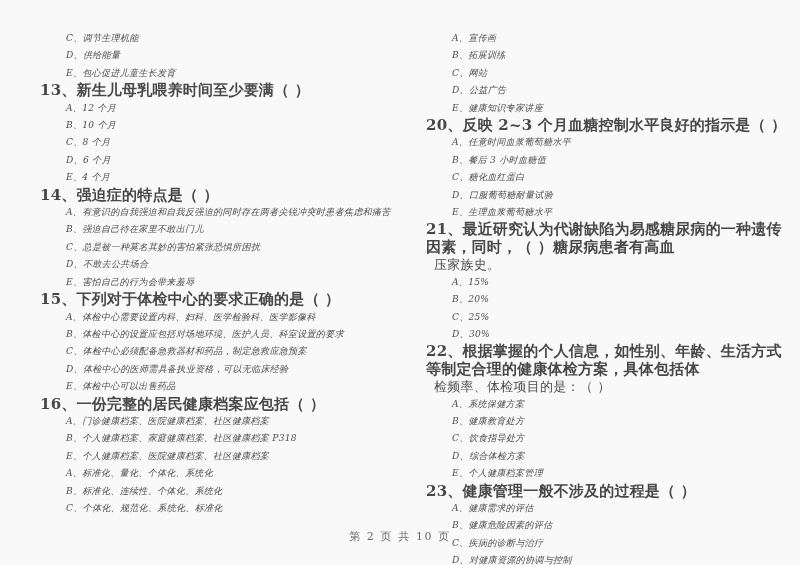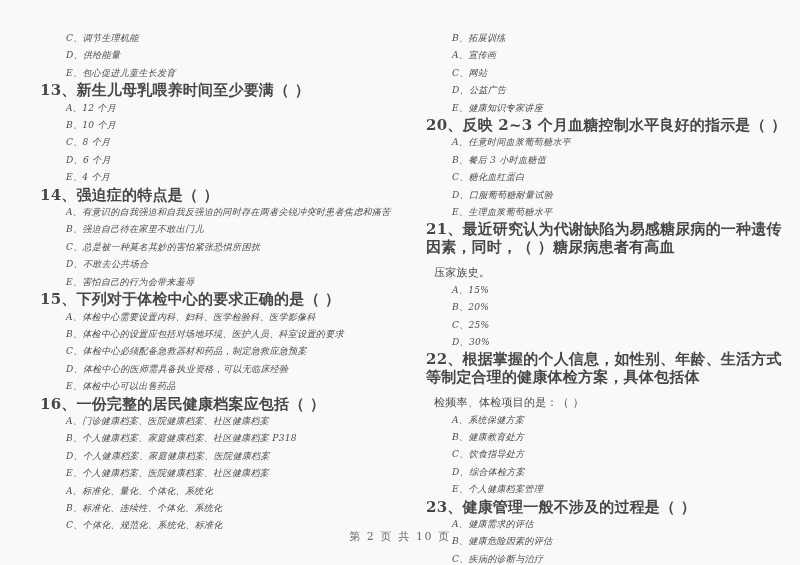--- a/index.html
+++ b/index.html
@@ -50,26 +50,25 @@
   .opt {
     font-size: 9.1px;
     line-height: 17.4px;
     padding-left: 44px;
     letter-spacing: 0.25px;
     color: #333333;
     white-space: nowrap;
     font-style: italic;
   }
   .cont {
-    font-size: 11px;
+    font-size: 13px;
     line-height: 17.4px;
     padding-left: 26px;
     letter-spacing: 0.25px;
     color: #333333;
-    margin-top: 8px;
   }
   .footer {
     position: absolute;
     left: 0;
     right: 0;
     top: 529px;
     text-align: center;
     font-size: 11px;
     letter-spacing: 1.6px;
     color: #555;
@@ -101,29 +100,28 @@
       <div class="opt">E、害怕自己的行为会带来羞辱</div>
       <div class="q-stem">15、下列对于体检中心的要求正确的是（     ）</div>
       <div class="opt">A、体检中心需要设置内科、妇科、医学检验科、医学影像科</div>
       <div class="opt">B、体检中心的设置应包括对场地环境、医护人员、科室设置的要求</div>
       <div class="opt">C、体检中心必须配备急救器材和药品，制定急救应急预案</div>
       <div class="opt">D、体检中心的医师需具备执业资格，可以无临床经验</div>
       <div class="opt">E、体检中心可以出售药品</div>
       <div class="q-stem">16、一份完整的居民健康档案应包括（     ）</div>
       <div class="opt">A、门诊健康档案、医院健康档案、社区健康档案</div>
       <div class="opt">B、个人健康档案、家庭健康档案、社区健康档案 P318</div>
-      <div class="opt">D、个人健康档案、家庭健康档案、医院健康档案</div>
       <div class="opt">E、个人健康档案、医院健康档案、社区健康档案</div>
       <div class="opt">A、标准化、量化、个体化、系统化</div>
       <div class="opt">B、标准化、连续性、个体化、系统化</div>
       <div class="opt">C、个体化、规范化、系统化、标准化</div>
     </div>
   <div class="col right" id="right-col">
+      <div class="opt">A、宣传画</div>
       <div class="opt">B、拓展训练</div>
-      <div class="opt">A、宣传画</div>
       <div class="opt">C、网站</div>
       <div class="opt">D、公益广告</div>
       <div class="opt">E、健康知识专家讲座</div>
       <div class="q-stem">20、反映 2~3 个月血糖控制水平良好的指示是（     ）</div>
       <div class="opt">A、任意时间血浆葡萄糖水平</div>
       <div class="opt">B、餐后 3 小时血糖值</div>
       <div class="opt">C、糖化血红蛋白</div>
       <div class="opt">D、口服葡萄糖耐量试验</div>
       <div class="opt">E、生理血浆葡萄糖水平</div>
       <div class="q-stem">21、最近研究认为代谢缺陷为易感糖尿病的一种遗传因素，同时，（     ）糖尿病患者有高血</div>

